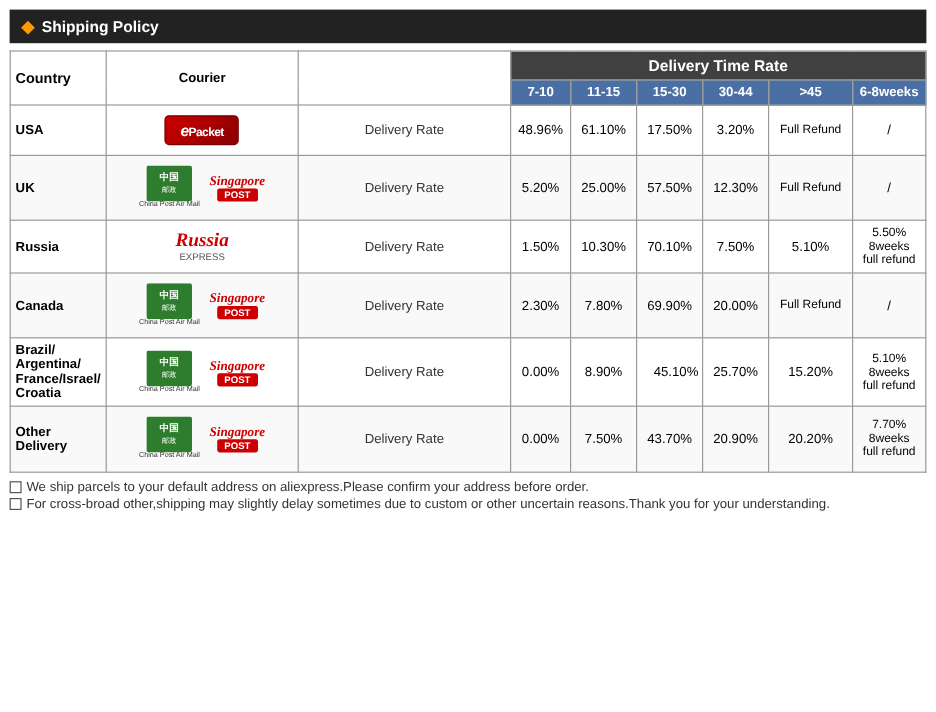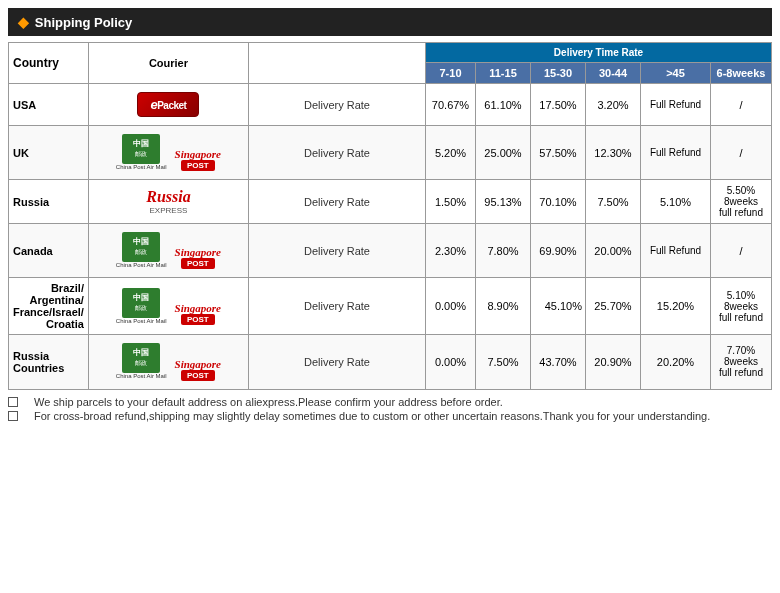--- a/index.html
+++ b/index.html
@@ -40,24 +40,24 @@
 
     th, td {
       border: 1px solid #999;
       text-align: center;
       vertical-align: middle;
       padding: 4px 3px;
       font-size: 11px;
     }
 
     .header-delivery-time {
-      background: #0369a1;
+      background: #404040;
       color: #fff;
       font-weight: bold;
-      font-size: 10px;
+      font-size: 13px;
     }
 
     .sub-header {
       background: #4a6fa5;
       color: #fff;
       font-weight: bold;
       font-size: 11px;
     }
 
     .country-col {
@@ -72,21 +72,21 @@
       width: 160px;
     }
 
     .delivery-rate-col {
       font-size: 11px;
       color: #333;
     }
 
     .logo-container {
       display: flex;
-      align-items: flex-end;
+      align-items: center;
       justify-content: center;
       gap: 4px;
       padding: 4px;
     }
 
     
     .logo-epacket {
       background: linear-gradient(135deg, #c00 0%, #900 100%);
       color: #fff;
       font-weight: bold;
@@ -104,21 +104,21 @@
     .notes-section {
       margin-top: 6px;
       font-size: 11px;
       color: #333;
     }
 
     .notes-section p {
       margin: 2px 0;
       display: flex;
       align-items: flex-start;
-      gap: 16px;
+      gap: 4px;
     }
 
     .checkbox-icon {
       display: inline-block;
       width: 10px;
       height: 10px;
       border: 1px solid #555;
       flex-shrink: 0;
       margin-top: 1px;
     }
@@ -159,21 +159,21 @@
     </thead>
     <tbody id="table-body">
     <tr>
           <td class="country-col" style="text-align: left; padding: 4px; font-size: 11px; font-weight: bold;">USA</td>
           <td class="courier-col">
             <div class="logo-container">
               <div class="logo-epacket" style="background: linear-gradient(135deg, rgb(204, 0, 0) 0%, rgb(136, 0, 0) 100%); border-radius: 4px; padding: 4px 12px;"><span style="font-style:italic;font-size:13px;">e</span><span style="font-size:10px;">Packet</span></div>
             </div>
           </td>
           <td class="delivery-rate-col" style="font-size: 11px;">Delivery Rate</td>
-          <td style="font-size: 11px;">70.67%</td>
+          <td style="font-size: 11px;">48.96%</td>
           <td style="font-size: 11px;">61.10%</td>
           <td style="font-size: 11px; margin-top: 28px;">17.50%</td>
           <td style="font-size: 11px;">3.20%</td>
           <td style="font-size: 10px;">Full Refund</td>
           <td style="font-size: 11px;">/</td>
         </tr>
         <tr class="row-alt">
           <td class="country-col" style="text-align: left; padding: 4px; font-size: 11px; font-weight: bold;">UK</td>
           <td class="courier-col">
             <div class="logo-container">
@@ -204,21 +204,21 @@
           <td class="courier-col">
             <div class="logo-container">
               <div style="display: flex; flex-direction: column; align-items: center;">
       <div style="color:#cc0000;font-style:italic;font-size:16px;font-weight:bold;font-family:Georgia,serif">Russia</div>
       <div style="font-size:8px;color:#555;font-family:Arial">EXPRESS</div>
     </div>
             </div>
           </td>
           <td class="delivery-rate-col" style="font-size: 11px;">Delivery Rate</td>
           <td style="font-size: 11px;">1.50%</td>
-          <td style="font-size: 11px;">95.13%</td>
+          <td style="font-size: 11px;">10.30%</td>
           <td style="font-size: 11px;">70.10%</td>
           <td style="font-size: 11px;">7.50%</td>
           <td style="font-size: 11px;">5.10%</td>
           <td style="font-size: 10px; margin-top: 24px;">5.50%<br>8weeks<br>full refund</td>
         </tr>
         <tr class="row-alt">
           <td class="country-col" style="text-align: left; padding: 4px; font-size: 11px; font-weight: bold;">Canada</td>
           <td class="courier-col">
             <div class="logo-container">
               <div style="display: flex; flex-direction: column; align-items: center;">
@@ -237,21 +237,21 @@
           </td>
           <td class="delivery-rate-col" style="font-size: 11px;">Delivery Rate</td>
           <td style="font-size: 11px;">2.30%</td>
           <td style="font-size: 11px;">7.80%</td>
           <td style="font-size: 11px;">69.90%</td>
           <td style="font-size: 11px;">20.00%</td>
           <td style="font-size: 10px;">Full Refund</td>
           <td style="font-size: 11px;">/</td>
         </tr>
         <tr>
-          <td class="country-col" style="text-align: right; padding: 4px; font-size: 11px; font-weight: bold;">Brazil/<br>Argentina/<br>France/Israel/<br>Croatia</td>
+          <td class="country-col" style="text-align: left; padding: 4px; font-size: 11px; font-weight: bold;">Brazil/<br>Argentina/<br>France/Israel/<br>Croatia</td>
           <td class="courier-col">
             <div class="logo-container">
               <div style="display: flex; flex-direction: column; align-items: center;">
       <svg width="38" height="30" viewBox="0 0 38 30">
         <rect x="0" y="0" width="38" height="30" fill="#2e7d2e" rx="2"></rect>
         <text x="19" y="12" text-anchor="middle" fill="white" font-size="8" font-weight="bold">中国</text>
         <text x="19" y="22" text-anchor="middle" fill="white" font-size="6">邮政</text>
       </svg>
       <div style="font-size:6px;color:#333;text-align:center;line-height:1.2">China Post Air Mail</div>
     </div>
@@ -263,21 +263,21 @@
           </td>
           <td class="delivery-rate-col" style="font-size: 11px;">Delivery Rate</td>
           <td style="font-size: 11px;">0.00%</td>
           <td style="font-size: 11px;">8.90%</td>
           <td style="font-size: 11px; text-align: right;">45.10%</td>
           <td style="font-size: 11px;">25.70%</td>
           <td style="font-size: 11px;">15.20%</td>
           <td style="font-size: 10px;">5.10%<br>8weeks<br>full refund</td>
         </tr>
         <tr class="row-alt">
-          <td class="country-col" style="text-align: left; padding: 4px; font-size: 11px; font-weight: bold;">Russia Countries</td>
+          <td class="country-col" style="text-align: left; padding: 4px; font-size: 11px; font-weight: bold;">Other Delivery</td>
           <td class="courier-col">
             <div class="logo-container">
               <div style="display: flex; flex-direction: column; align-items: center;">
       <svg width="38" height="30" viewBox="0 0 38 30">
         <rect x="0" y="0" width="38" height="30" fill="#2e7d2e" rx="2"></rect>
         <text x="19" y="12" text-anchor="middle" fill="white" font-size="8" font-weight="bold">中国</text>
         <text x="19" y="22" text-anchor="middle" fill="white" font-size="6">邮政</text>
       </svg>
       <div style="font-size:6px;color:#333;text-align:center;line-height:1.2">China Post Air Mail</div>
     </div>
@@ -298,17 +298,17 @@
       </tbody>
   </table>
 
   <div class="notes-section" id="notes-container">
   <p>
         <span class="checkbox-icon"></span>
         <span>We ship parcels to your default address on aliexpress.Please confirm your address before order.</span>
       </p>
       <p>
         <span class="checkbox-icon"></span>
-        <span>For cross-broad refund,shipping may slightly delay sometimes due to custom or other uncertain reasons.Thank you for your understanding.</span>
+        <span>For cross-broad other,shipping may slightly delay sometimes due to custom or other uncertain reasons.Thank you for your understanding.</span>
       </p>
     </div>
 
 </div>
 
 </body></html>

